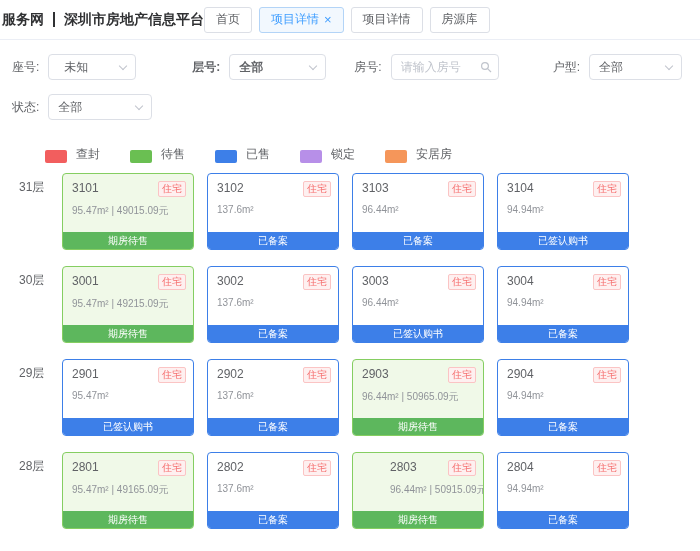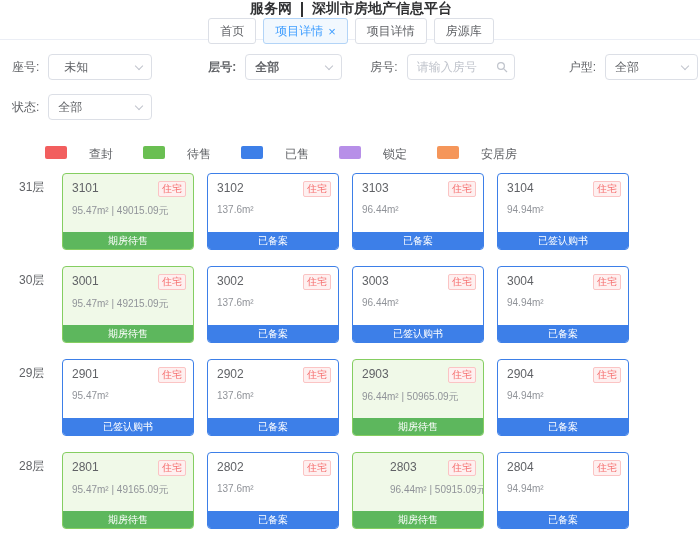--- a/index.html
+++ b/index.html
@@ -1,21 +1,21 @@
 <!DOCTYPE html>
 <html><head>
 <meta charset="utf-8">
 <style>
   * { margin:0; padding:0; box-sizing:border-box; }
   html,body { background:#fff; }
   body { font-family:"Liberation Sans","DejaVu Sans",sans-serif; }
   .page { position:relative; width:700px; height:551px; background:#fff; overflow:hidden; }
 
   
-  .app-header { display:flex; align-items:center; height:40px; border-bottom:1px solid #ebeef5; padding-left:2px; background:#fff;flex-direction:column; }
+  .app-header { display:flex; align-items:center; height:40px; border-bottom:1px solid #ebeef5; padding-left:2px; background:#fff; }
   .brand { display:flex; align-items:center; white-space:nowrap; }
   .brand-name, .page-title { font-size:14px; color:#303133; font-weight:700; }
   .brand-divider { display:inline-block; width:2px; height:15px; background:#303133; margin:0 9px; }
 
   .tab-bar { display:flex; align-items:center; gap:7px; }
   .tab { display:flex; align-items:center; gap:5px; height:26px; padding:0 11px; font-size:12px; color:#606266;
          background:#fff; border:1px solid #dcdfe6; border-radius:3px; cursor:pointer; }
   .tab.active { color:#409eff; border-color:#b3d4f7; background:#f2f8fe; }
   .tab .close { font-size:13px; line-height:1; }
 
@@ -27,31 +27,31 @@
   .select { position:relative; height:26px; border:1px solid #dcdfe6; border-radius:4px; background:#fff;
             display:flex; align-items:center; padding:0 22px 0 9px; font-size:12px; color:#606266; cursor:pointer; }
   .chevron { position:absolute; right:9px; top:8px; width:6px; height:6px;
              border-right:1px solid #c0c4cc; border-bottom:1px solid #c0c4cc; transform:rotate(45deg); }
   .text-input-wrap { position:relative; }
   .text-input { width:108px; height:26px; border:1px solid #dcdfe6; border-radius:4px; padding:0 24px 0 9px;
                 font-size:12px; color:#606266; outline:none; font-family:inherit; }
   .text-input::placeholder { color:#c0c4cc; }
   .search-icon { position:absolute; right:7px; top:7px; }
 
-  .w-seat   { width:104px;padding-left:15px; }
+  .w-seat   { width:88px;padding-left:15px; }
   .w-floor  { width:97px;  }
   .w-layout { width:93px;  }
   .w-status { width:104px; }
   .gap-a { margin-right:56px; }
   .gap-b { margin-right:28px;font-weight:bold; }
   .gap-c { margin-right:54px; }
 
   
   .legend { display:flex; align-items:center; gap:30px; padding:12px 0 0 45px; }
-  .legend-item { display:flex; align-items:flex-start; gap:22px; font-size:12px; color:#606266; }
+  .legend-item { display:flex; align-items:flex-end; gap:9px; font-size:12px; color:#606266; }
   .legend-swatch { width:22px; height:13px; border-radius:2px; }
 
   
   .floors { margin-top:10px; }
   .floor-row { display:flex; margin-bottom:16px; }
   .floor-label { width:62px; padding:6px 0 0 19px; font-size:12px; color:#606266; }
   .floor-units { display:flex; gap:13px; }
   .unit-card { position:relative; width:132px; height:77px; border:1px solid; border-radius:4px; overflow:hidden; cursor:pointer; background:#fff; }
   .unit-top { display:flex; justify-content:space-between; align-items:flex-start; padding:7px 7px 0 9px; }
   .unit-number { font-size:12px; color:#606266; }

